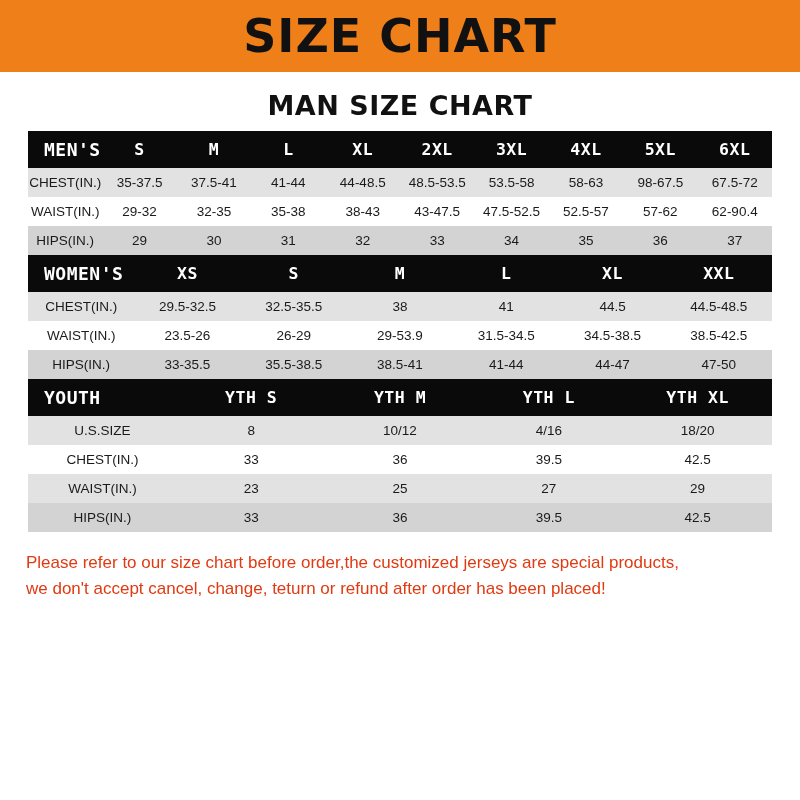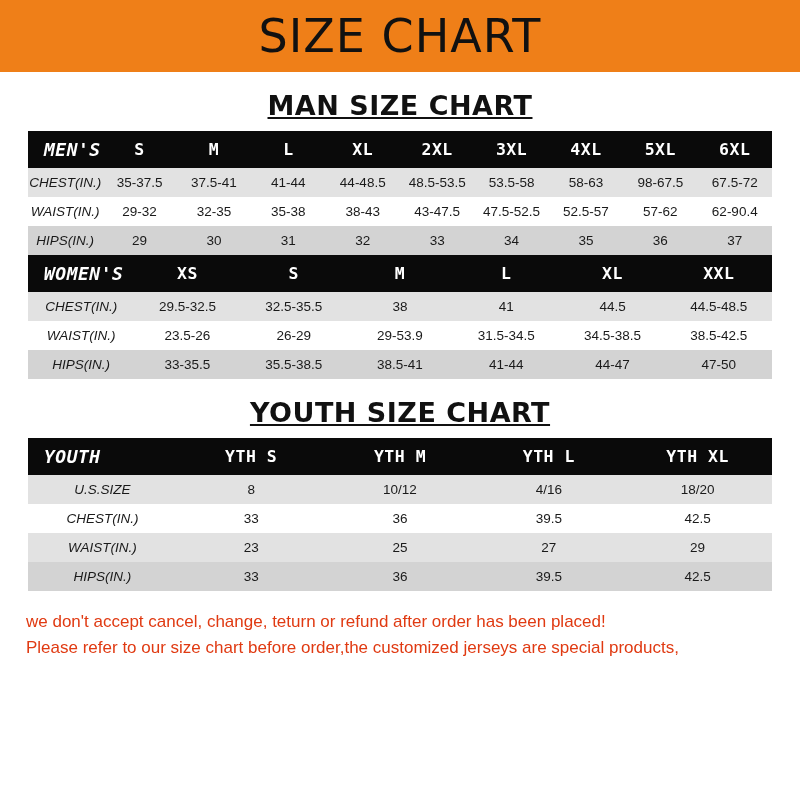--- a/index.html
+++ b/index.html
@@ -19,39 +19,38 @@
   }
   .banner {
     height: 72px;
     background: #ef7f18;
     display: flex;
     align-items: center;
     justify-content: center;
   }
   .banner-title {
     font-family: "DejaVu Sans", sans-serif;
-    font-weight: normal;
+    font-weight: bold;
     font-size: 46px;
     letter-spacing: 1px;
     color: #111111;
     line-height: 1;
   }
   .content {
     padding: 0 28px;
   }
   .section-title {
     text-align: center;
     font-family: "DejaVu Sans", sans-serif;
     font-weight: bold;
     font-size: 27px;
     color: #111111;
     margin-top: 18px;
     margin-bottom: 10px;
     letter-spacing: 0.5px;
-    text-decoration: underline;
   }
   table.chart {
     width: 100%;
     border-collapse: collapse;
     table-layout: fixed;
   }
   table.chart td, table.chart th {
     padding: 0;
     height: 29px;
     text-align: center;
@@ -74,21 +73,20 @@
     text-align: left;
     padding-left: 16px;
     font-size: 18px;
   }
   td.rowlabel {
     text-align: center;
     font-family: "DejaVu Sans Mono", monospace;
     font-size: 13.5px;
     letter-spacing: 0px;
     color: #1a1a1a;
-    font-style: italic;
   }
   tr.band-light td { background: #e2e2e2; }
   tr.band-white td { background: #ffffff; }
   tr.band-mid td   { background: #d3d3d3; margin-left: 36px; }
 
   
   .men td.rowlabel { font-size: 13.5px; }
 
   .footer-note {
     margin-top: 18px;
@@ -199,21 +197,20 @@
         <td>33-35.5</td>
         <td>35.5-38.5</td>
         <td>38.5-41</td>
         <td>41-44</td>
         <td>44-47</td>
         <td>47-50</td>
       </tr>
     </tbody>
       </table>
 
-    <div class="section-title">YOUTH SIZE CHART</div>
     <table class="chart youth">
       <tbody>
           <tr class="head-row">
         <td class="rowlabel">YOUTH</td>
         <td>YTH S</td>
         <td>YTH M</td>
         <td>YTH L</td>
         <td>YTH XL</td>
       </tr>
       <tr class="band-light">
@@ -243,17 +240,17 @@
         <td>36</td>
         <td>39.5</td>
         <td>42.5</td>
       </tr>
     </tbody>
       </table>
 
   </div>
 
   <div class="footer-note">
+    <div>Please refer to our size chart before order,the customized jerseys are special products,</div>
     <div>we don't accept cancel, change, teturn or refund after order has been placed!</div>
-    <div>Please refer to our size chart before order,the customized jerseys are special products,</div>
   </div>
 
 </div>
 
 </body></html>

